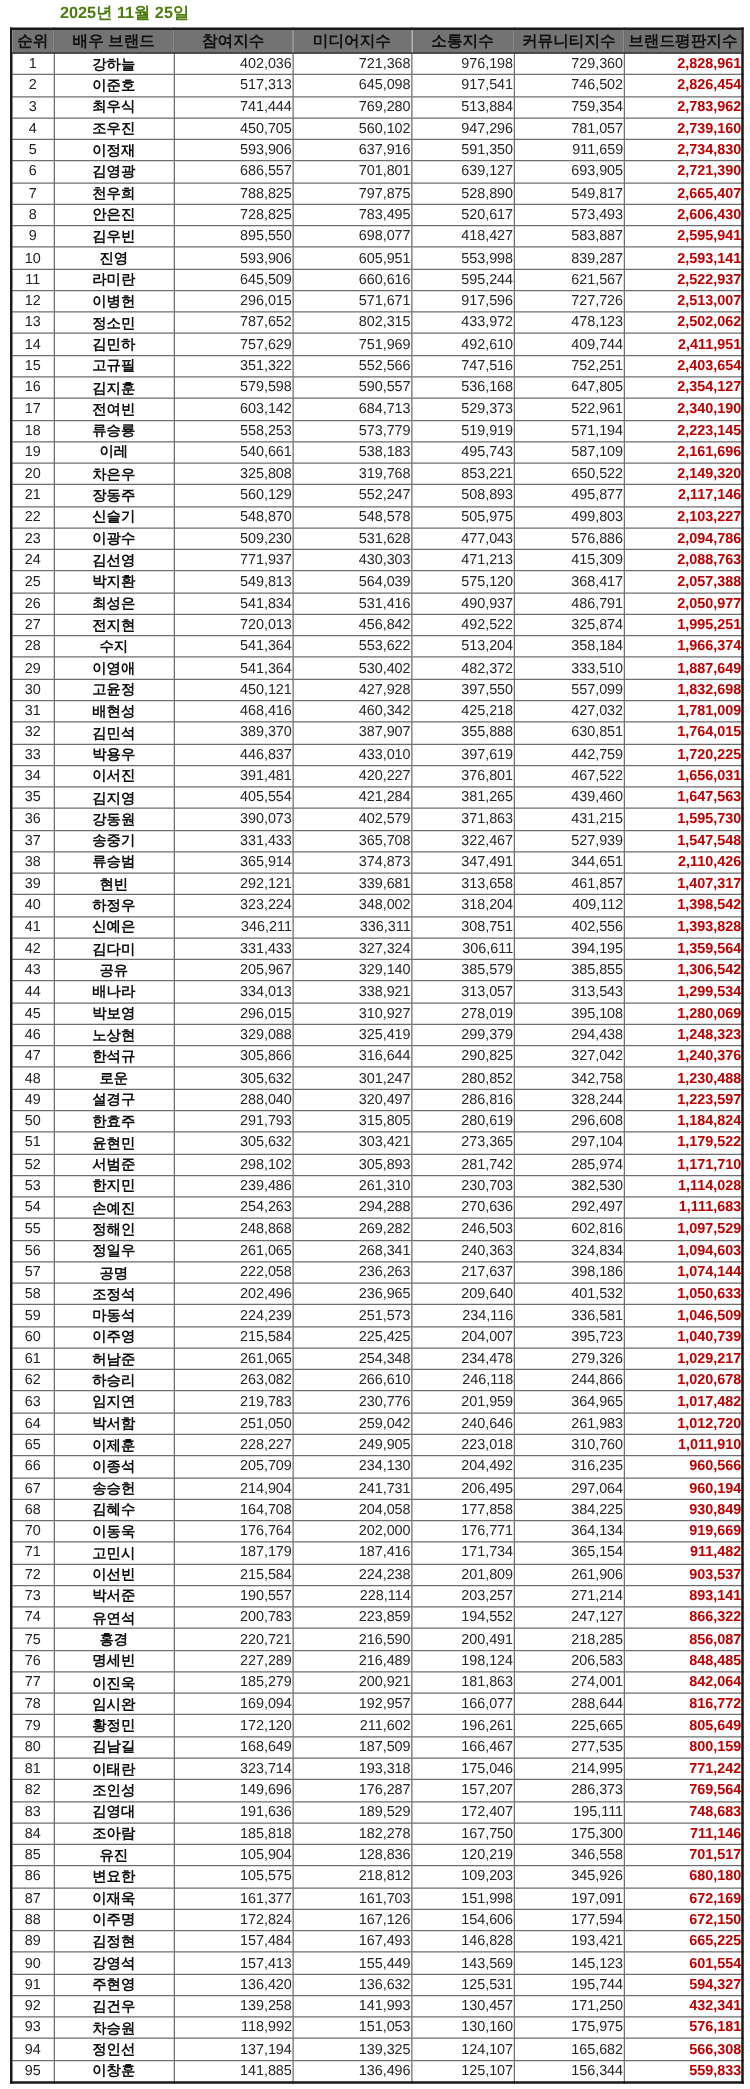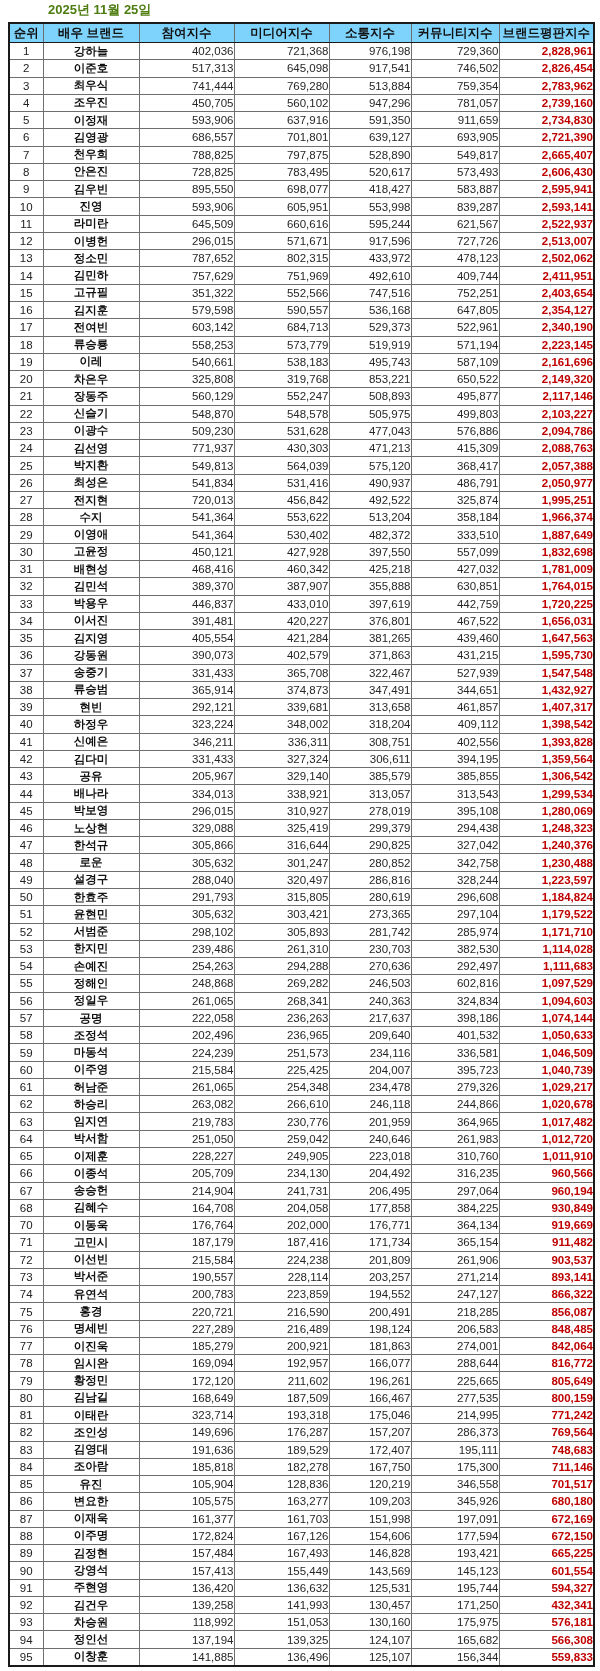--- a/index.html
+++ b/index.html
@@ -1,21 +1,21 @@
 <!DOCTYPE html>
 <html><head>
 <meta charset="utf-8">
 <style>
   html,body{margin:0;padding:0;background:#ffffff;}
   body{width:600px;height:1671px;position:relative;font-family:"Liberation Sans","DejaVu Sans",sans-serif;color:#1a1a1a;}
   .date{position:absolute;left:48px;top:1px;font-size:13px;font-weight:bold;color:#4d7c0f;letter-spacing:0px;}
   table.grid{position:absolute;left:8px;top:22px;border-collapse:collapse;table-layout:fixed;width:585px;}
   table.grid th, table.grid td{border:1px solid #6e6e6e;overflow:hidden;white-space:nowrap;padding:0;}
   table.grid{border:2px solid #1a1a1a;}
-  table.grid thead th{background:#7dd3fc;font-size:12.5px;font-weight:bold;color:#111;height:18px;text-align:center;border-bottom:1px solid #1a1a1a;}
+  table.grid thead th{background:#737373;font-size:12.5px;font-weight:bold;color:#111;height:18px;text-align:center;border-bottom:1px solid #1a1a1a;}
   table.grid tbody td{height:16.27px;font-size:11.5px;background:#ffffff;}
   td.col-rank{text-align:center;color:#222;}
   td.col-name{text-align:center;font-weight:bold;color:#111;}
   td.col-num{text-align:right;padding-right:8px;color:#262626;}
   td.col-rep{text-align:right;padding-right:8px;font-weight:bold;color:#c00000;}
 </style>
 </head>
 <body>
 
 <div class="date">2025년 11월 25일</div>
@@ -375,21 +375,21 @@
         <td class="col-num">527,939</td>
         <td class="col-rep">1,547,548</td>
       </tr>
       <tr>
         <td class="col-rank">38</td>
         <td class="col-name">류승범</td>
         <td class="col-num">365,914</td>
         <td class="col-num">374,873</td>
         <td class="col-num">347,491</td>
         <td class="col-num">344,651</td>
-        <td class="col-rep">1,432,927</td>
+        <td class="col-rep">2,110,426</td>
       </tr>
       <tr>
         <td class="col-rank">39</td>
         <td class="col-name">현빈</td>
         <td class="col-num">292,121</td>
         <td class="col-num">339,681</td>
         <td class="col-num">313,658</td>
         <td class="col-num">461,857</td>
         <td class="col-rep">1,407,317</td>
       </tr>
@@ -795,21 +795,21 @@
         <td class="col-num">105,904</td>
         <td class="col-num">128,836</td>
         <td class="col-num">120,219</td>
         <td class="col-num">346,558</td>
         <td class="col-rep">701,517</td>
       </tr>
       <tr>
         <td class="col-rank">86</td>
         <td class="col-name">변요한</td>
         <td class="col-num">105,575</td>
-        <td class="col-num">163,277</td>
+        <td class="col-num">218,812</td>
         <td class="col-num">109,203</td>
         <td class="col-num">345,926</td>
         <td class="col-rep">680,180</td>
       </tr>
       <tr>
         <td class="col-rank">87</td>
         <td class="col-name">이재욱</td>
         <td class="col-num">161,377</td>
         <td class="col-num">161,703</td>
         <td class="col-num">151,998</td>

